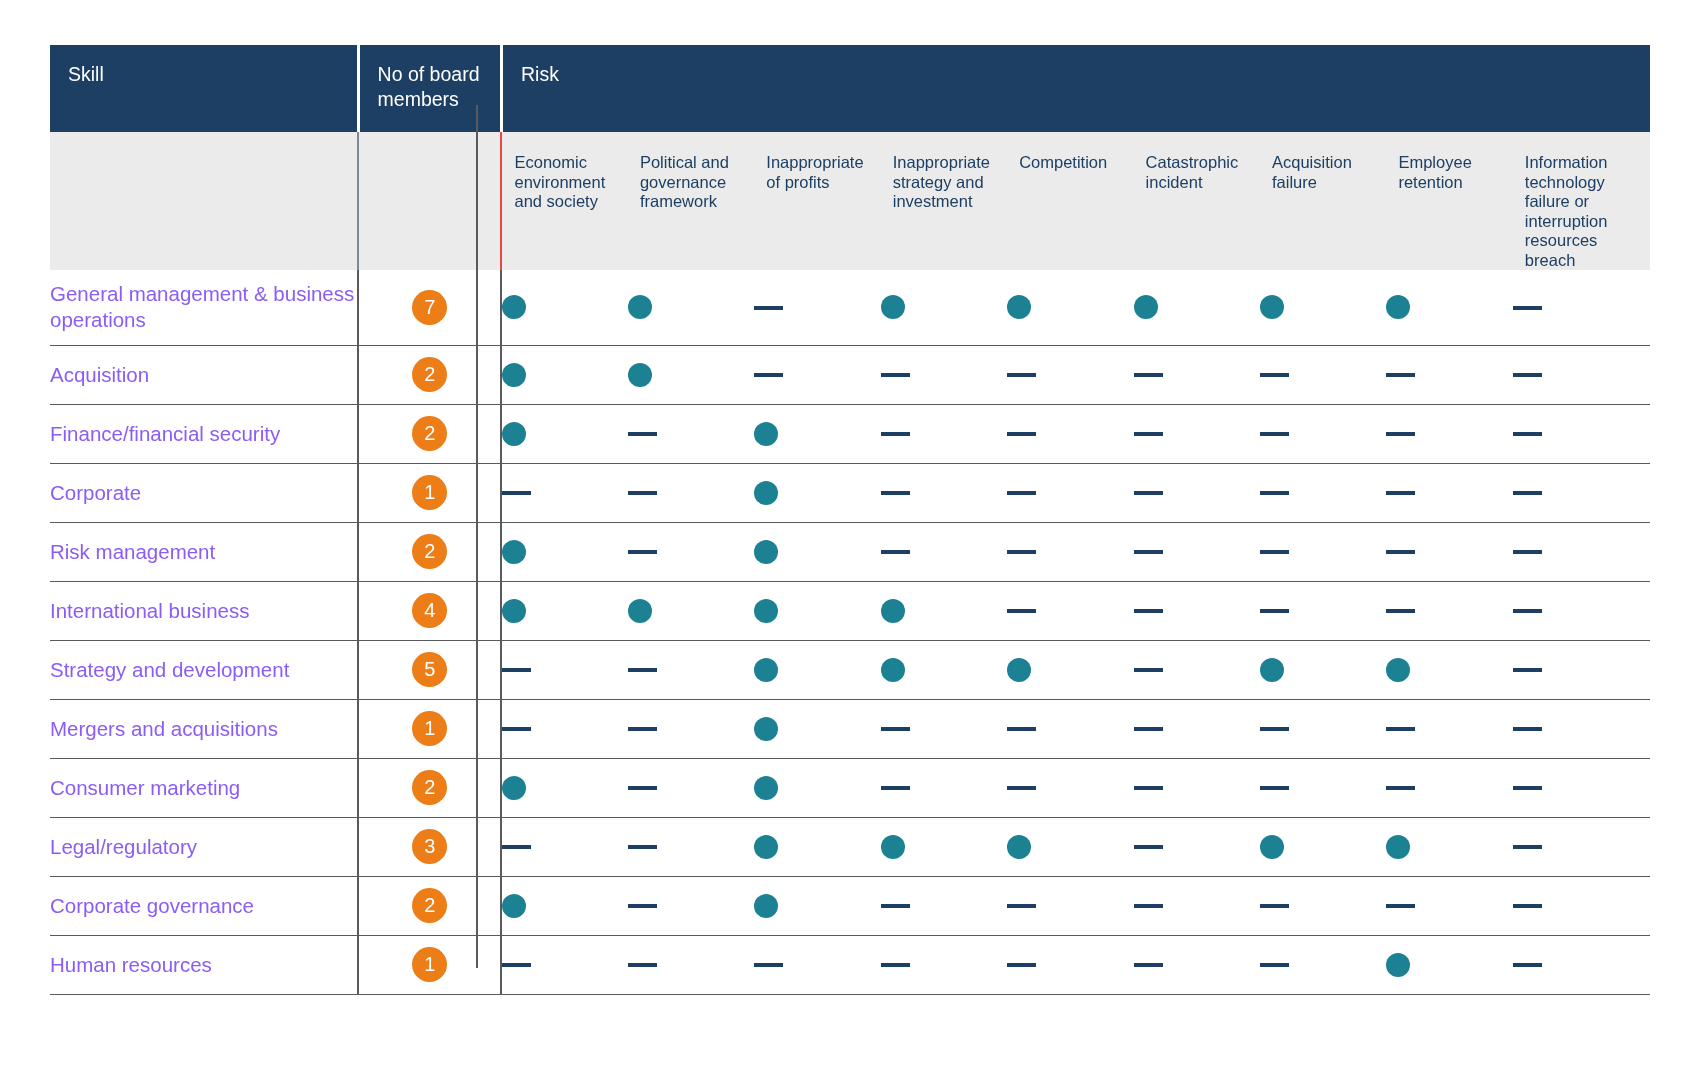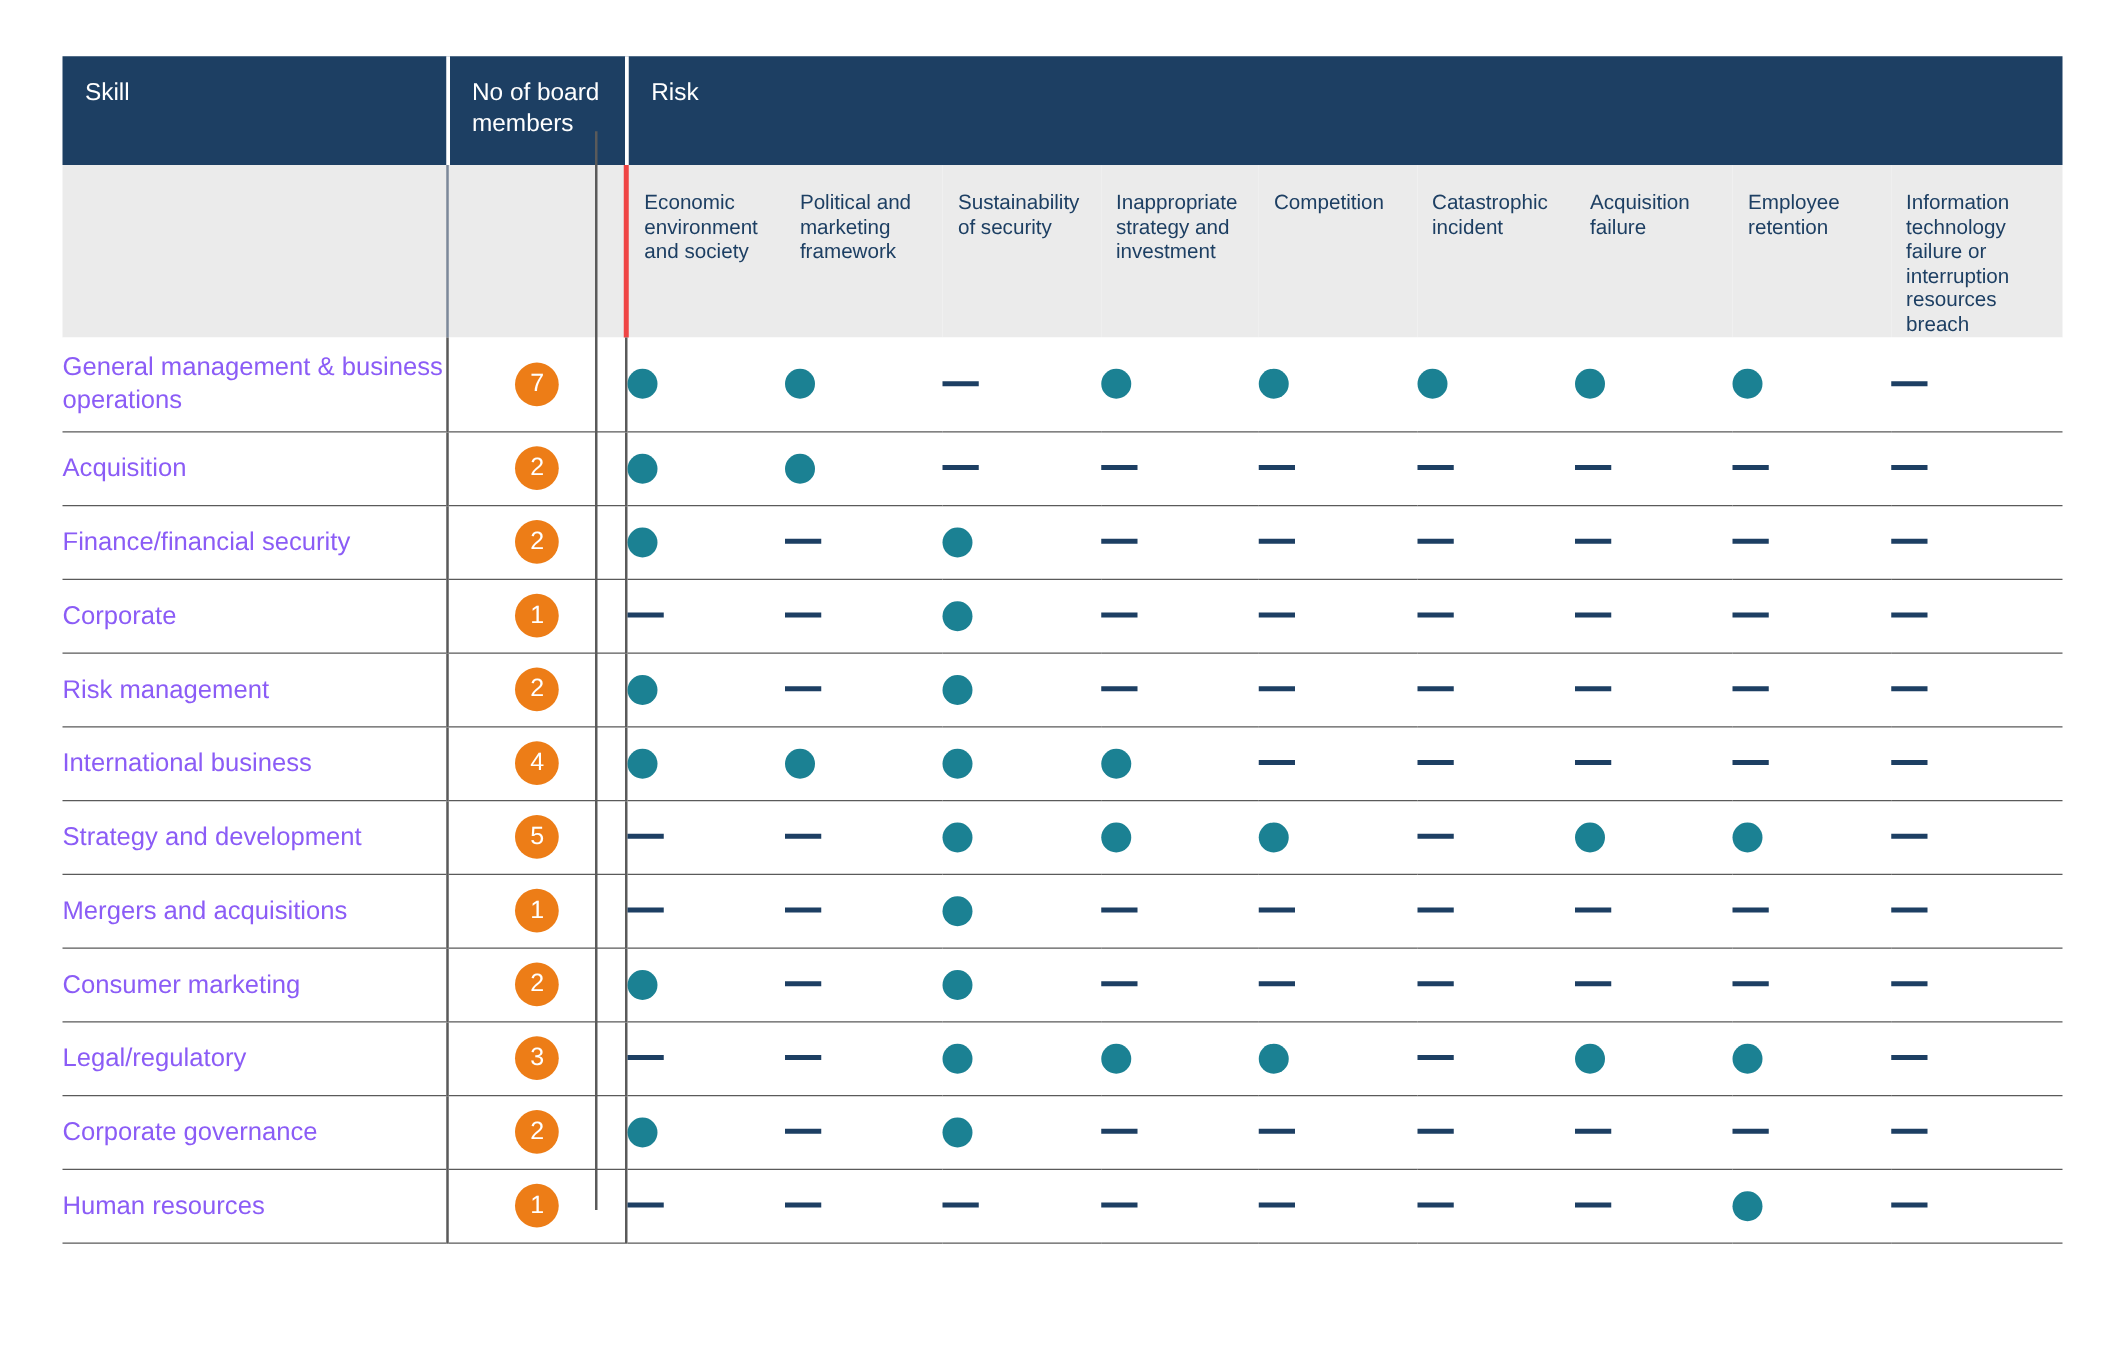--- a/index.html
+++ b/index.html
@@ -54,21 +54,21 @@
   .sub-band td {
     background: #ebebeb;
     vertical-align: top;
     height: 116px;
     box-sizing: border-box;
     padding: 0;
   }
   .sub-band td.risk-col {
     padding: 21px 10px 0 12px;
   }
-  .sub-band td.first-risk { border-left: 4px solid #ef4444; }
+  .sub-band td.first-risk { border-left: 2px solid #ef4444; }
   .risk-head-text {
     font-size: 16.5px;
     line-height: 19.5px;
     color: #1d3f63;
     font-weight: 400;
     display: block;
   }
   .sub-band td.count-col { border-left: 2px solid #7c8899; }
 
   
@@ -167,24 +167,24 @@
         <td colspan="9">Risk</td>
       </tr>
 
       <tr class="sub-band">
         <td></td>
         <td class="count-col"></td>
         <td class="risk-col first-risk">
           <span class="risk-head-text">Economic environment and society</span>
         </td>
         <td class="risk-col">
-          <span class="risk-head-text">Political and marketing framework</span>
-        </td>
-        <td class="risk-col">
-          <span class="risk-head-text">Sustainability of security</span>
+          <span class="risk-head-text">Political and governance framework</span>
+        </td>
+        <td class="risk-col">
+          <span class="risk-head-text">Inappropriate of profits</span>
         </td>
         <td class="risk-col">
           <span class="risk-head-text">Inappropriate strategy and investment</span>
         </td>
         <td class="risk-col">
           <span class="risk-head-text">Competition</span>
         </td>
         <td class="risk-col">
           <span class="risk-head-text">Catastrophic incident</span>
         </td>

